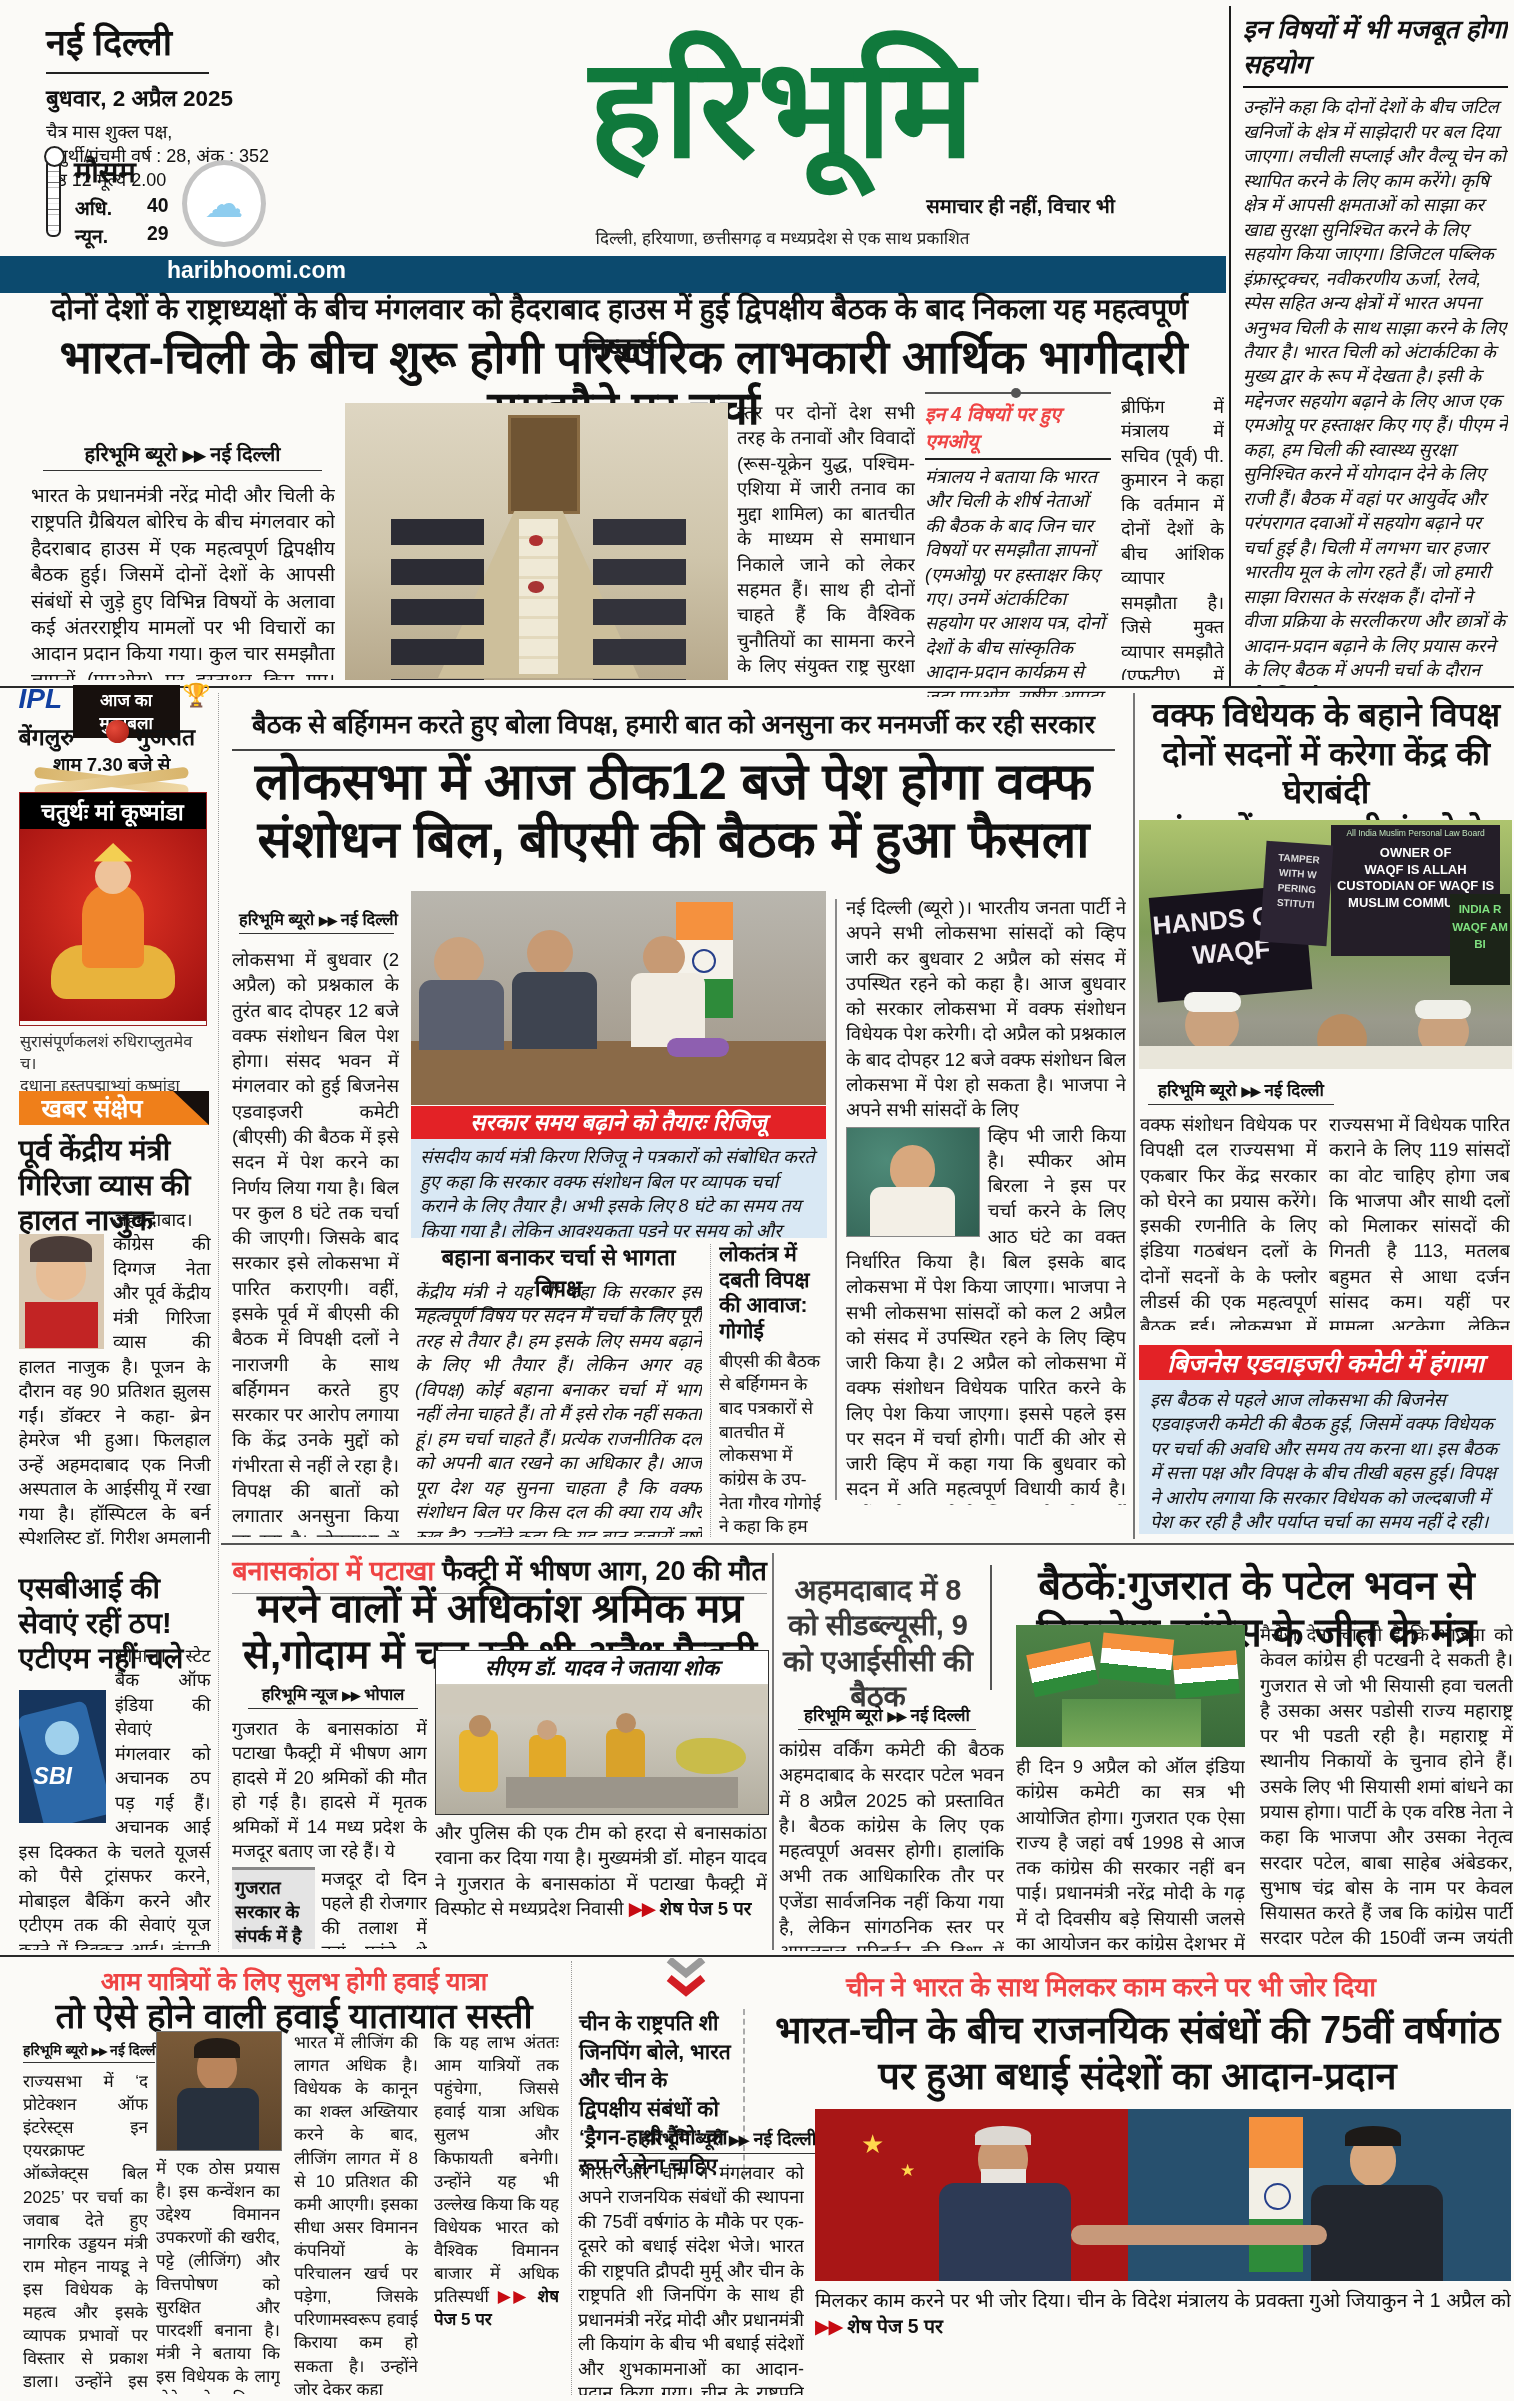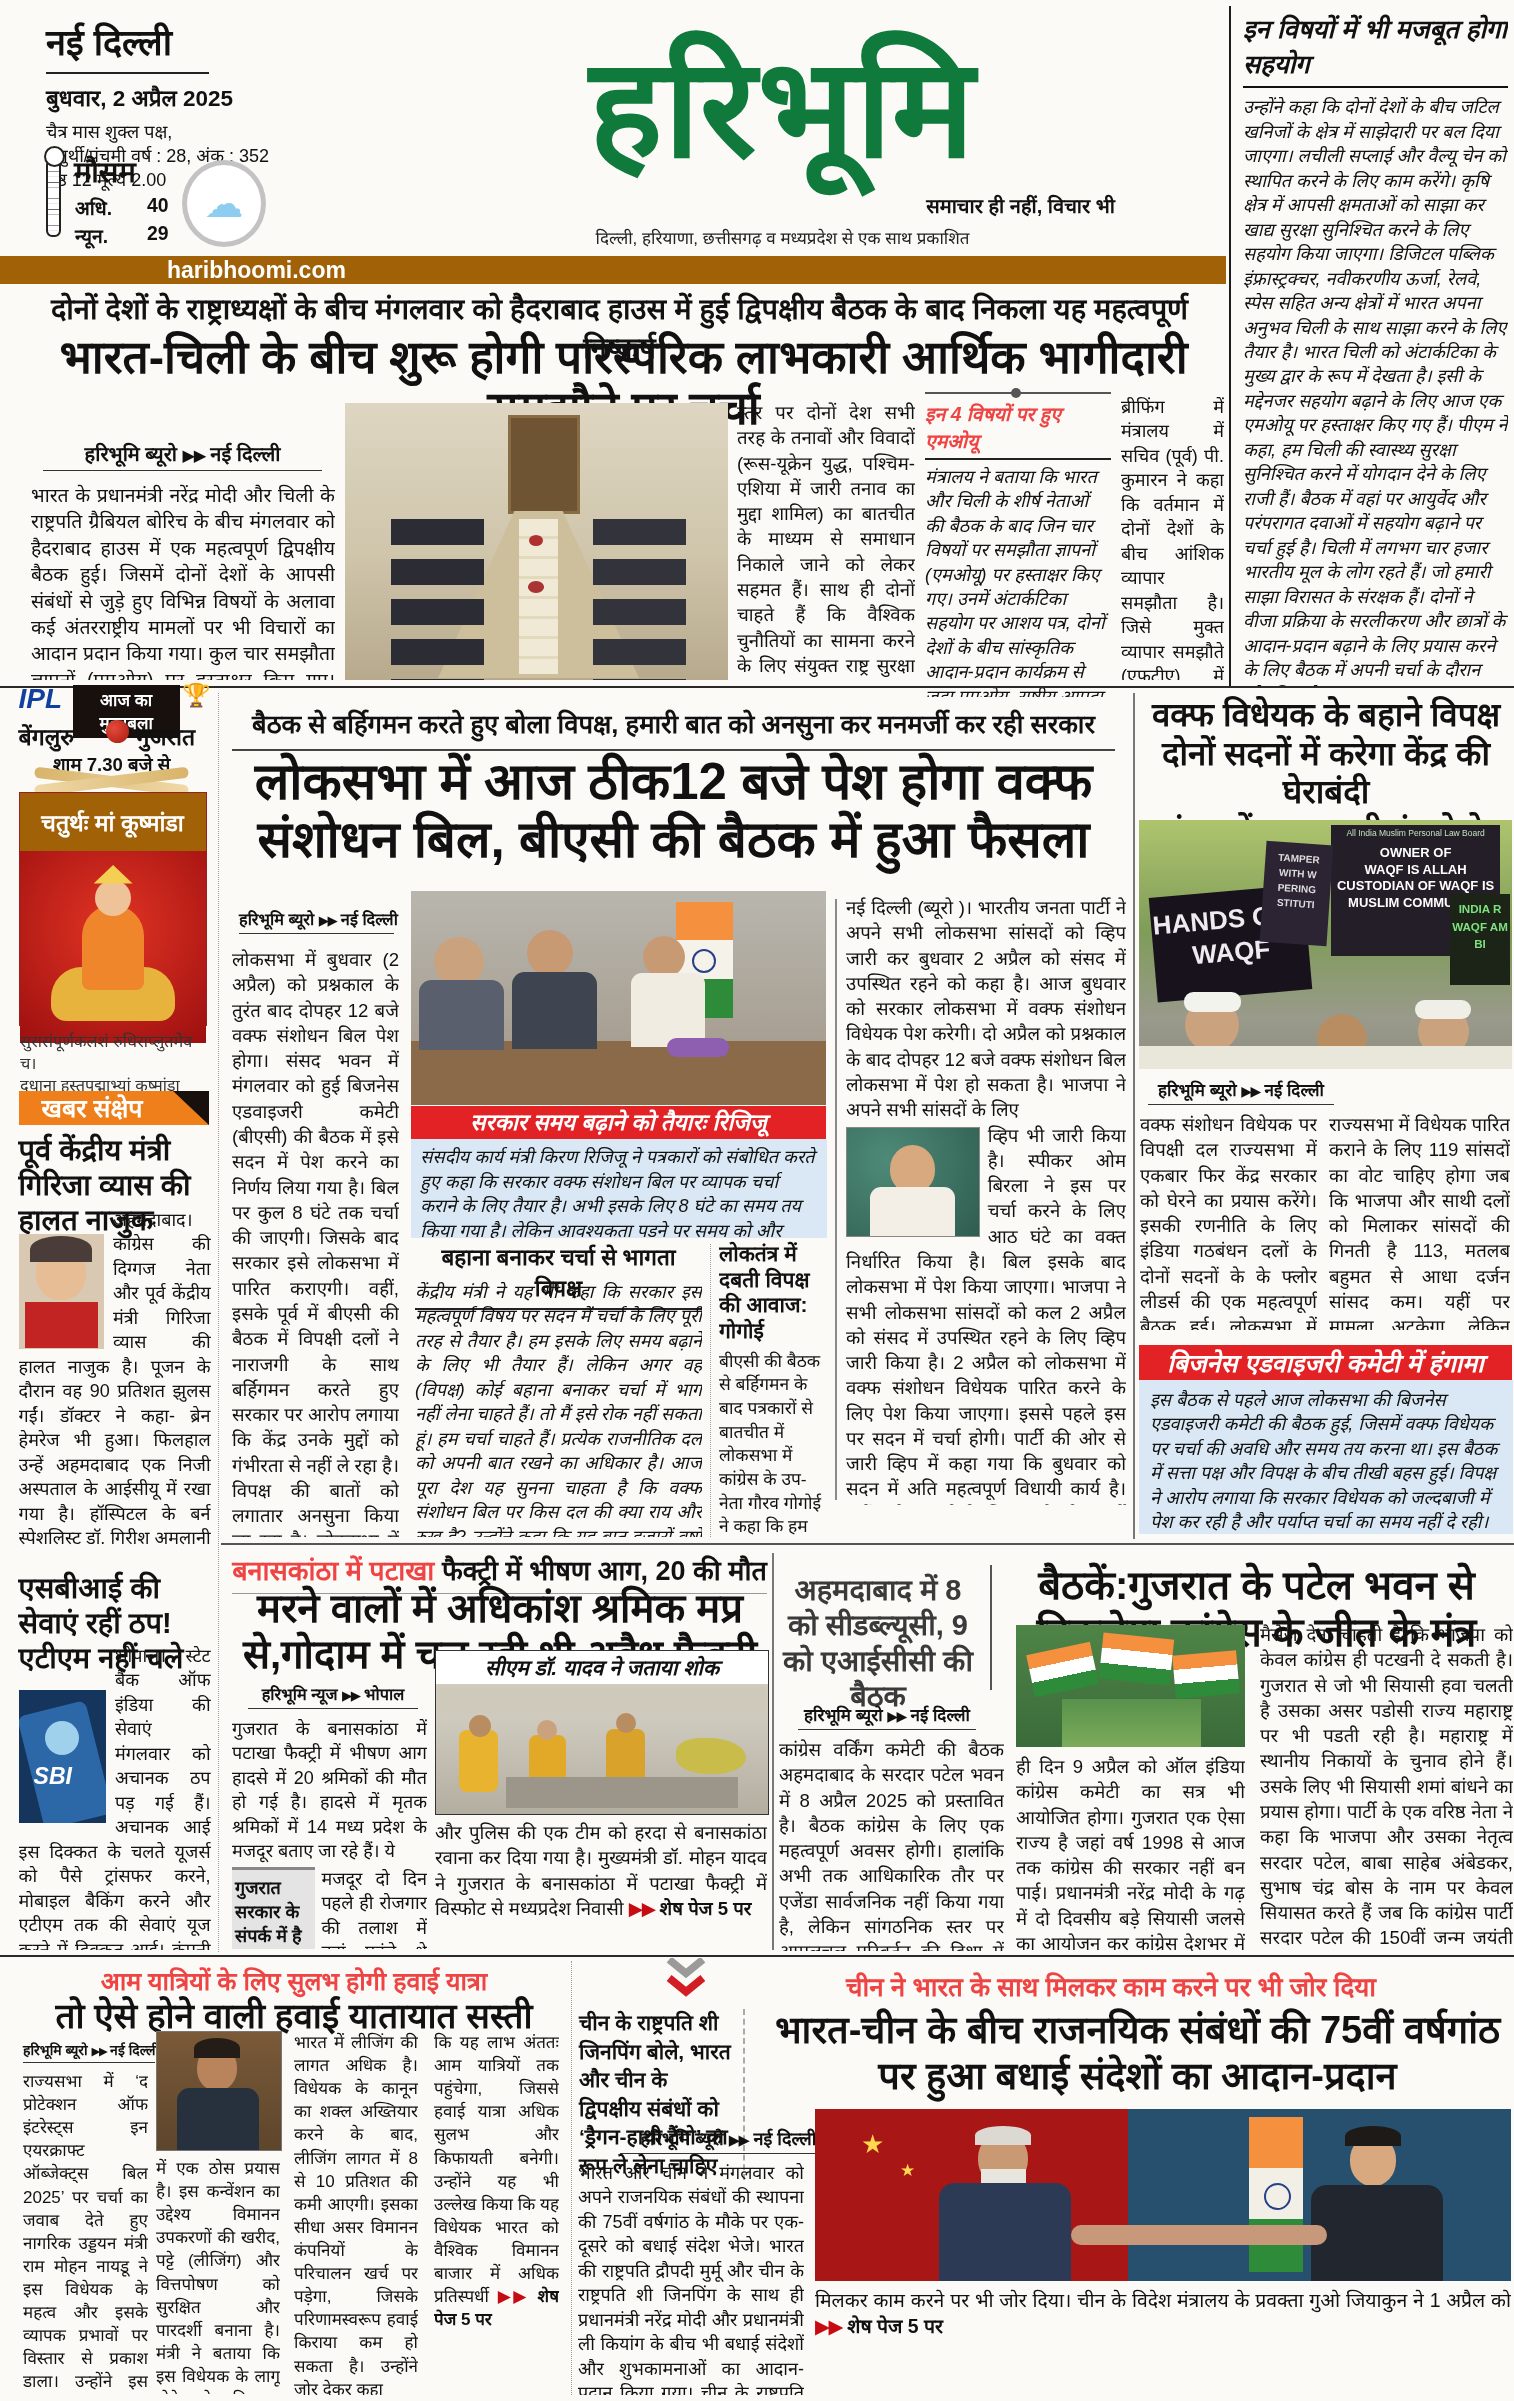--- a/index.html
+++ b/index.html
@@ -43,21 +43,21 @@
   <div class="abs b" style="left:28px;top:0;font-size:29px">मौसम</div>
   <div class="abs b" style="left:29px;top:43px;font-size:19.4px">अधि.</div>
   <div class="abs b" style="left:101px;top:43px;font-size:19.4px">40</div>
   <div class="abs b" style="left:29px;top:71px;font-size:19.4px">न्यून.</div>
   <div class="abs b" style="left:101px;top:71px;font-size:19.4px">29</div>
   <div class="abs" style="left:136px;top:9.3px;width:74px;height:77px;border:5.4px solid #c3c3c3;border-radius:50%;background:#fff;text-align:center;line-height:77px;font-size:39px;color:#8ecdef">☁</div>
 </div>
 <div class="abs c" style="left:434px;top:7.7px;width:697px;font-size:138px;font-weight:900;color:#10793c;letter-spacing:1.5px">हरिभूमि</div>
 <div class="abs b" style="left:790px;top:192px;width:325px;text-align:right;font-size:20px">समाचार ही नहीं, विचार भी</div>
 <div class="abs c" style="left:434px;top:226px;width:697px;font-size:17px;color:#222">दिल्ली, हरियाणा, छत्तीसगढ़ व मध्यप्रदेश से एक साथ प्रकाशित</div>
-<div class="abs" style="left:0;top:256px;width:1226px;height:28px;background:#a16207">
+<div class="abs" style="left:0;top:256px;width:1226px;height:37px;background:#0c4a6e">
   <span class="b" style="color:#fff;font-size:23px;line-height:29px;padding-left:167px;display:inline-block">haribhoomi.com</span>
 </div>
 
 <div class="abs" style="left:1229px;top:6.2px;width:2.3px;height:682px;background:#1c1c1c"></div>
 <div class="abs clip" style="left:1243px;top:11px;width:265px;height:675px">
   <div class="b i" style="font-size:25.6px;border-bottom:2.3px solid #111;padding-bottom:4.6px;margin-bottom:7.7px">इन विषयों में भी मजबूत होगा सहयोग</div>
   <div class="i body-txt" style="font-size:18px">उन्होंने कहा कि दोनों देशों के बीच जटिल खनिजों के क्षेत्र में साझेदारी पर बल दिया जाएगा। लचीली सप्लाई और वैल्यू चेन को स्थापित करने के लिए काम करेंगे। कृषि क्षेत्र में आपसी क्षमताओं को साझा कर खाद्य सुरक्षा सुनिश्चित करने के लिए सहयोग किया जाएगा। डिजिटल पब्लिक इंफ्रास्ट्रक्चर, नवीकरणीय ऊर्जा, रेलवे, स्पेस सहित अन्य क्षेत्रों में भारत अपना अनुभव चिली के साथ साझा करने के लिए तैयार है। भारत चिली को अंटार्कटिका के मुख्य द्वार के रूप में देखता है। इसी के मद्देनजर सहयोग बढ़ाने के लिए आज एक एमओयू पर हस्ताक्षर किए गए हैं। पीएम ने कहा, हम चिली की स्वास्थ्य सुरक्षा सुनिश्चित करने में योगदान देने के लिए राजी हैं। बैठक में वहां पर आयुर्वेद और परंपरागत दवाओं में सहयोग बढ़ाने पर चर्चा हुई है। चिली में लगभग चार हजार भारतीय मूल के लोग रहते हैं। जो हमारी साझा विरासत के संरक्षक हैं। दोनों ने वीजा प्रक्रिया के सरलीकरण और छात्रों के आदान-प्रदान बढ़ाने के लिए प्रयास करने के लिए बैठक में अपनी चर्चा के दौरान जोर दिया है।</div>
 
 </div>
 
@@ -101,21 +101,21 @@
   <div class="abs" style="left:164px;top:1.5px;font-size:23px">🏆</div>
   <div class="abs b" style="left:0;top:40px;font-size:23px">बेंगलुरु</div>
   <div class="abs" style="left:87px;top:40px;width:23px;height:23px;background:radial-gradient(circle at 35% 35%,#e64a3a,#a61a10);border-radius:50%"></div>
   <div class="abs b" style="left:118px;top:40px;font-size:23px">गुजरात</div>
   <div class="abs b c" style="left:0;top:71px;width:186px;font-size:18.6px">शाम 7.30 बजे से</div>
   <div class="abs" style="left:15.5px;top:96px;width:155px;height:11px;background:linear-gradient(90deg,#d8b46a,#efd9a8);transform:rotate(7deg);border-radius:5.4px"></div>
   <div class="abs" style="left:15.5px;top:96px;width:155px;height:11px;background:linear-gradient(90deg,#efd9a8,#d8b46a);transform:rotate(-7deg);border-radius:5.4px"></div>
 </div>
 
 <div class="abs" style="left:18.6px;top:792px;width:186px;height:232px;border:0.8px solid #9a2020">
-  <div class="b c" style="background:#a16207;color:#fff;font-size:23px;padding:13px 0">चतुर्थः मां कूष्मांडा</div>
+  <div class="b c" style="background:#000000;color:#fff;font-size:23px;padding:2px 0">चतुर्थः मां कूष्मांडा</div>
   <div style="position:relative;height:192px;background:radial-gradient(circle at 50% 40%,#e23424,#9c0f0f);overflow:hidden">
     <div class="s" style="left:31px;top:116px;width:124px;height:54px;background:#e8b33c;border-radius:31px 31px 15.5px 15.5px"></div>
     <div class="s" style="left:62px;top:54px;width:62px;height:85px;background:#f0862c;border-radius:31px 31px 7.7px 7.7px"></div>
     <div class="s" style="left:75px;top:29px;width:36px;height:36px;background:#eec39a;border-radius:50%"></div>
     <div class="s" style="left:74px;top:14px;width:39px;height:18.6px;background:#f3cf52;clip-path:polygon(0 100%,50% 0,100% 100%)"></div>
   </div>
 </div>
 <div class="abs" style="left:20px;top:1030px;width:186px;font-size:16.3px;color:#333">
   <div>सुरासंपूर्णकलशं रुधिराप्लुतमेव च।</div>
   <div>दधाना हस्तपद्माभ्यां कूष्मांडा शुभदास्तु मे।</div>

